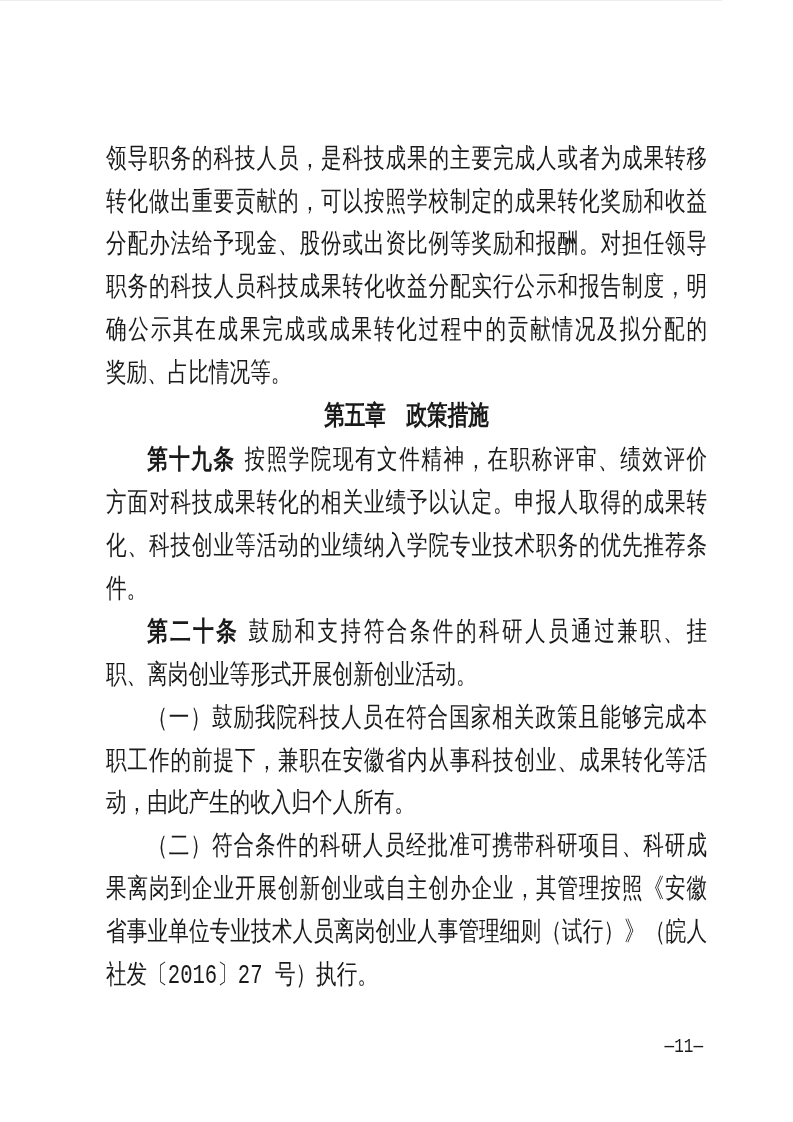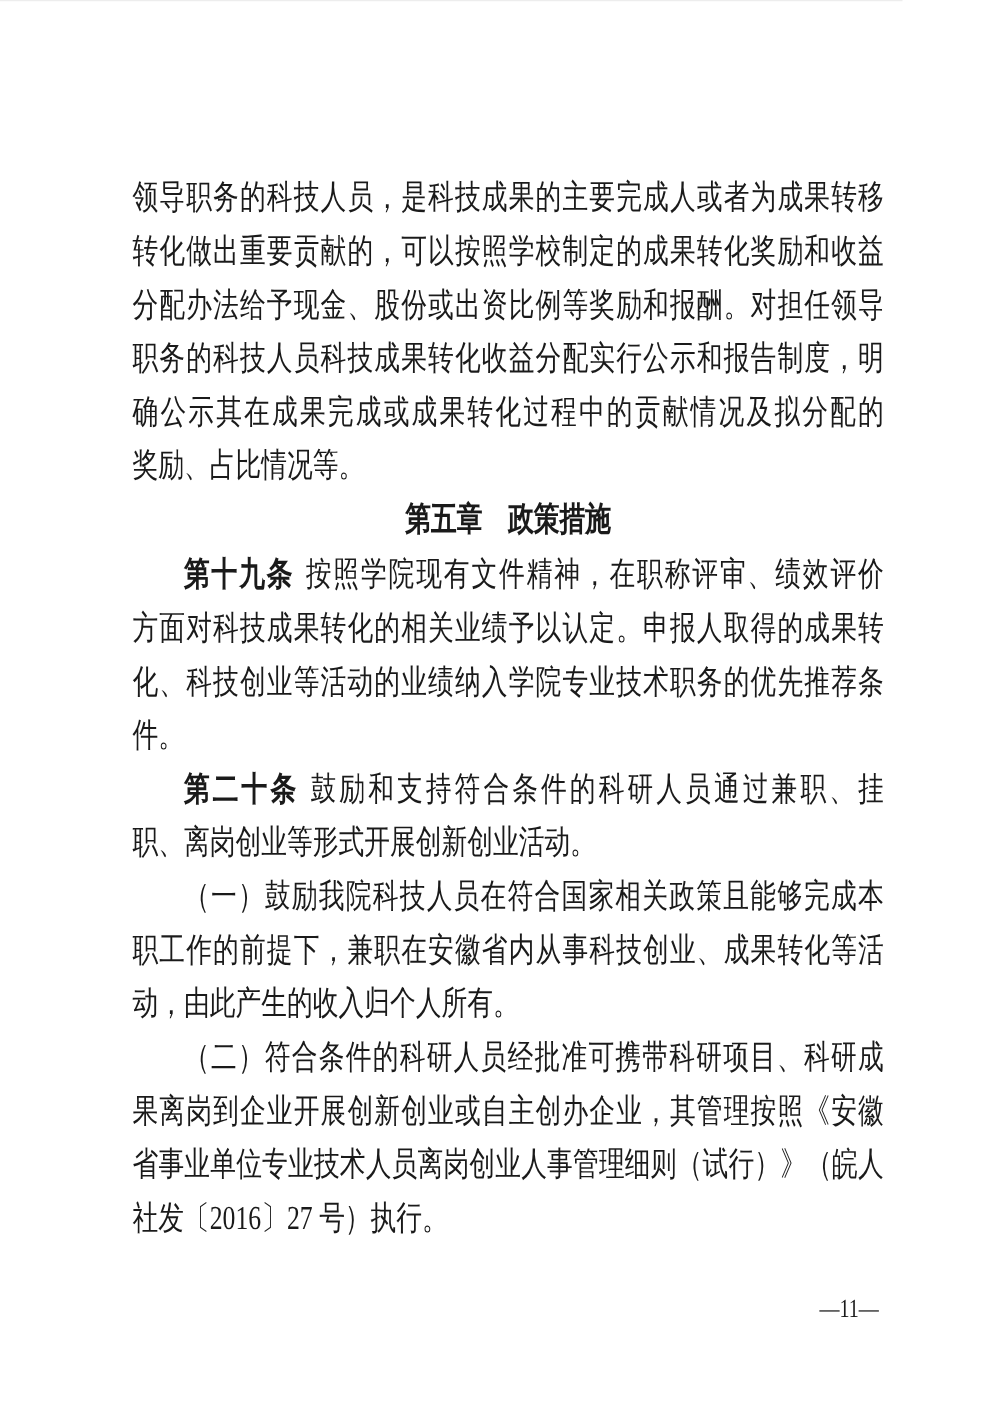--- a/index.html
+++ b/index.html
@@ -7,21 +7,21 @@
     padding: 0;
     background: #ffffff;
   }
   .page {
     position: relative;
     width: 722px;
     height: 1122px;
     background: #ffffff;
     overflow: hidden;
     border-top: 1px solid #ededed;
-    font-family: Liberation Serif, serif;
+    font-family: Liberation Mono, monospace;
     color: #1a1a1a;
   }
   .content {
     position: absolute;
     left: 106px;
     top: 137px;
     width: 601px;
     font-size: 20.6px;
     transform: scaleY(1.3);
     transform-origin: 0 0;

